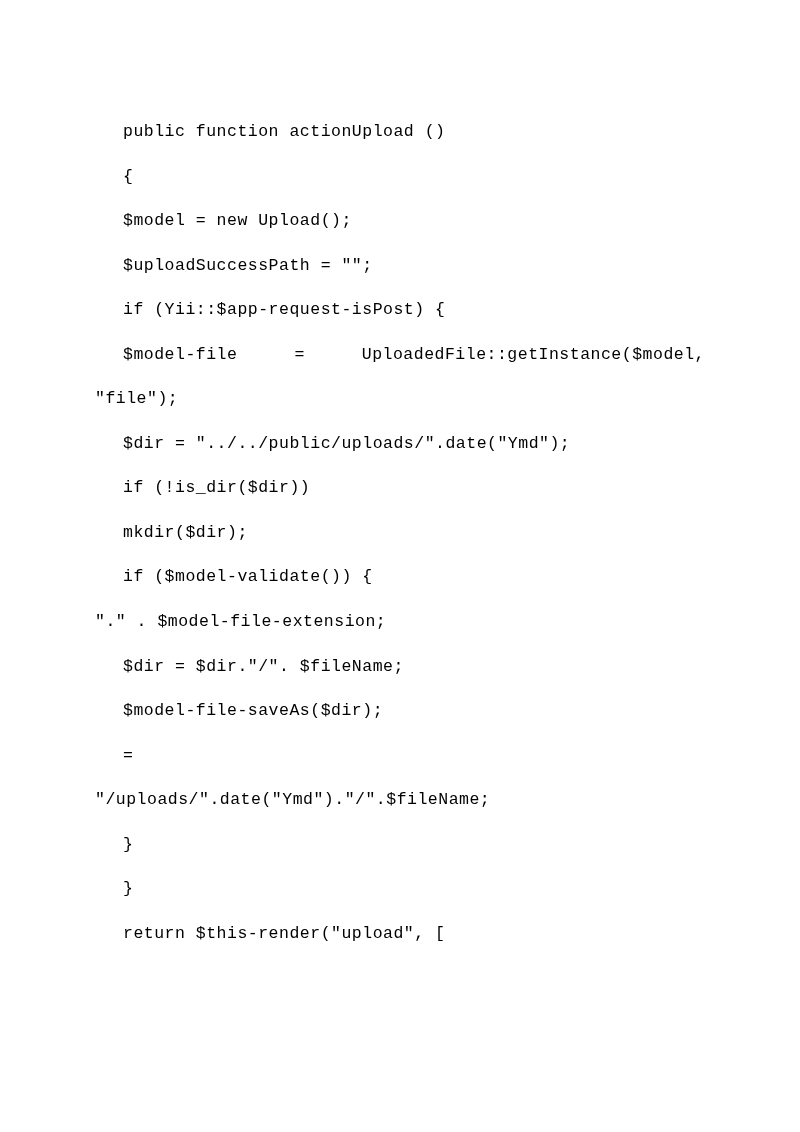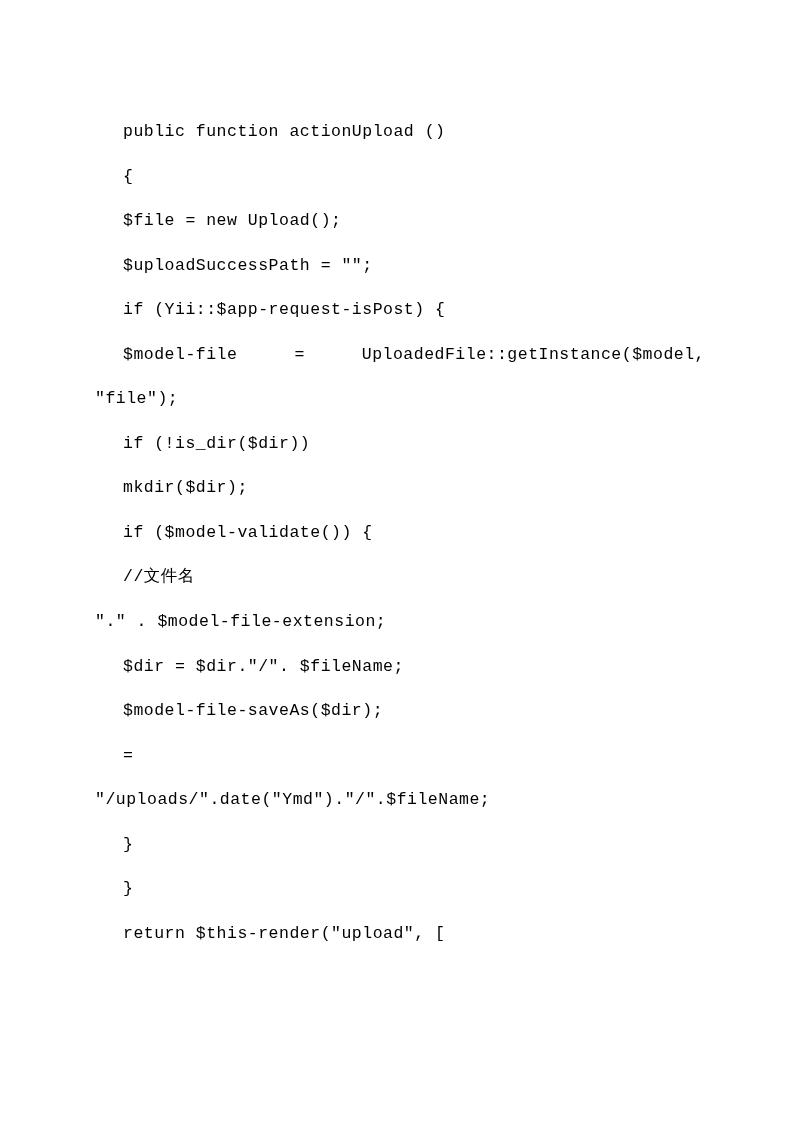--- a/index.html
+++ b/index.html
@@ -35,33 +35,33 @@
       padding-left: 28px;
       text-align: center;
     }
   </style>
 </head>
 <body>
 
 <div class="code-container">
   <div class="code-line indent-1">public function actionUpload ()</div>
   <div class="code-line indent-1">{</div>
-  <div class="code-line indent-1">$file = new Upload();</div>
+  <div class="code-line indent-1">$model = new Upload();</div>
   <div class="code-line indent-1">$uploadSuccessPath = "";</div>
   <div class="code-line indent-1">if (Yii::$app-request-isPost) {</div>
   <div class="code-line justify-line">
     <span>$model-file</span>
     <span>=</span>
     <span>UploadedFile::getInstance($model,</span>
   </div>
   <div class="code-line no-indent">"file");</div>
+  <div class="code-line indent-1">$dir = "../../public/uploads/".date("Ymd");</div>
   <div class="code-line indent-1">if (!is_dir($dir))</div>
   <div class="code-line indent-1">mkdir($dir);</div>
   <div class="code-line indent-1">if ($model-validate()) {</div>
-  <div class="code-line indent-1">//文件名</div>
   <div class="code-line no-indent">"." . $model-file-extension;</div>
   <div class="code-line indent-1">$dir = $dir."/". $fileName;</div>
   <div class="code-line indent-1">$model-file-saveAs($dir);</div>
   <div class="code-line justify-line">
     <span>=</span>
   </div>
   <div class="code-line no-indent">"/uploads/".date("Ymd")."/".$fileName;</div>
   <div class="code-line indent-1">}</div>
   <div class="code-line indent-1">}</div>
   <div class="code-line indent-1">return $this-render("upload", [</div>

